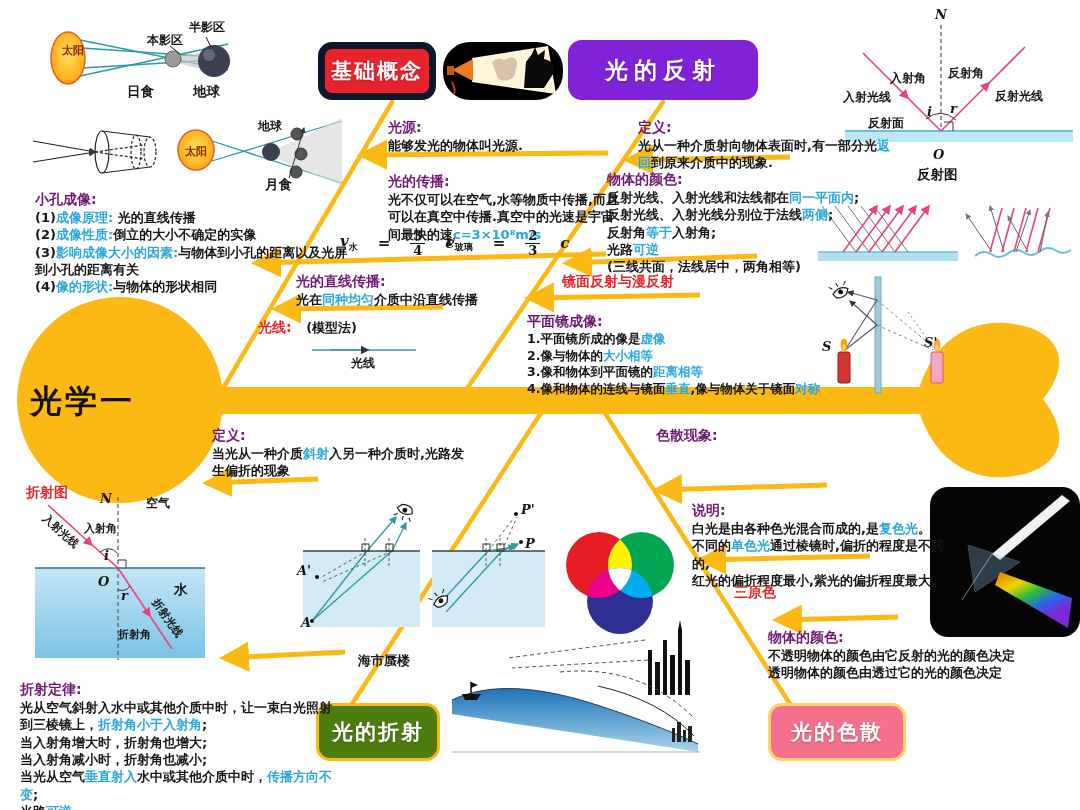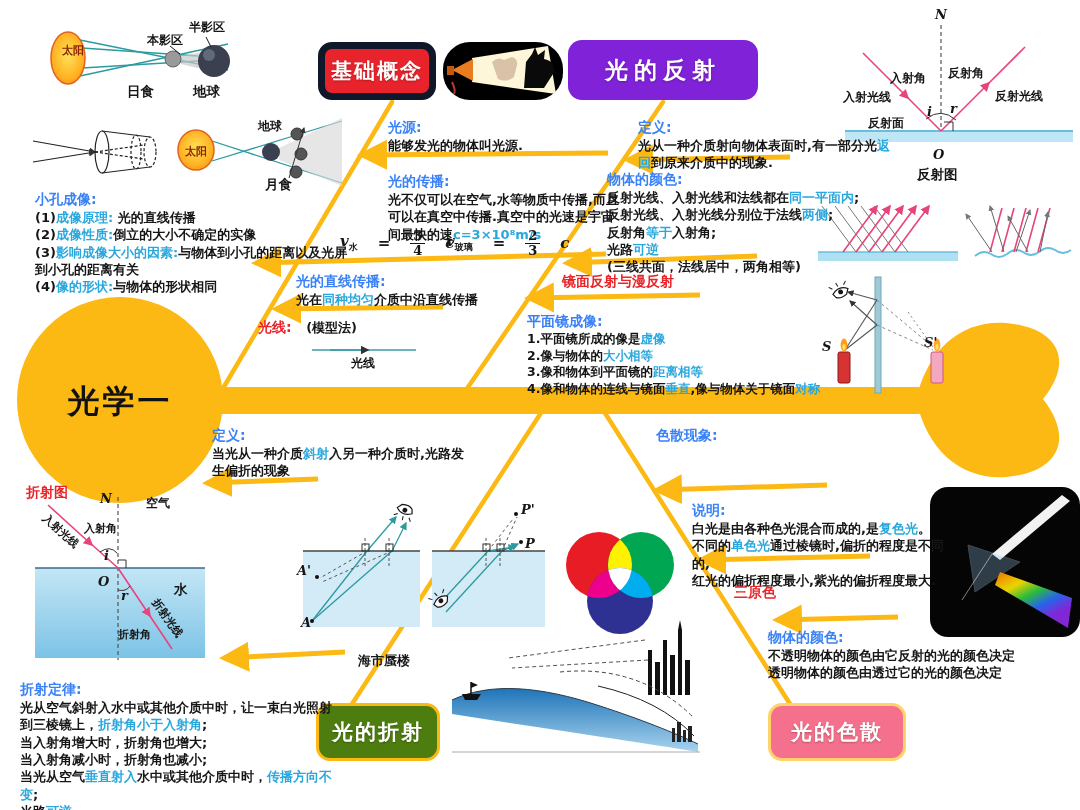--- a/index.html
+++ b/index.html
@@ -1,31 +1,31 @@
 <!DOCTYPE html>
 <html><head>
 <meta charset="utf-8">
 <style>
 *{margin:0;padding:0;box-sizing:border-box}
 html,body{width:1080px;height:810px}
 body{position:relative;background:#fff;font-family:"DejaVu Sans","Liberation Sans",sans-serif;overflow:hidden}
 #stage{position:absolute;inset:0}
 #art{position:absolute;left:0;top:0}
 .tb{position:absolute;font-weight:700;font-size:13px;line-height:1.34;color:#161616}
-.tb .hd{display:block;color:#3b82f6;font-size:14px;font-weight:800}
+.tb .hd{display:block;color:#701a75;font-size:14px;font-weight:800}
 .tb .ln{display:block}
 .c-b{color:#2aa7dd}
 .lbl-red{position:absolute;color:#e8262a;font-size:14px;font-weight:800}
 .lbl-blk{position:absolute;color:#161616;font-size:13px;font-weight:800}
 .box{position:absolute;display:flex;align-items:center;justify-content:center;color:#fff;font-weight:800;border-radius:14px;letter-spacing:2px;text-shadow:0 1px 2px rgba(0,0,0,.25)}
 #box-basics{left:318px;top:42px;width:118px;height:58px;background:#e8232c;border:7px solid #0f172a;font-size:21px}
 #box-reflection{left:568px;top:40px;width:190px;height:60px;background:#7f22d8;font-size:23px;letter-spacing:6px}
 #box-refraction{left:316px;top:703px;width:124px;height:58px;background:#4d7c0f;border:3px solid #fcb813;font-size:21px}
 #box-dispersion{left:768px;top:703px;width:138px;height:58px;background:#f4708c;border:3px solid #fdd36a;font-size:21px}
-#head-title{position:absolute;left:30px;top:380px;width:180px;text-align:center;font-size:32px;font-weight:900;color:#111;letter-spacing:3px}
+#head-title{position:absolute;left:30px;top:380px;width:180px;text-align:left;font-size:32px;font-weight:900;color:#111;letter-spacing:3px}
 .formula{position:absolute;display:flex;align-items:center;gap:20px;font-family:"DejaVu Serif","Liberation Serif",serif;font-style:italic;font-size:15px;color:#161616;font-weight:700}
 .frac{display:inline-flex;flex-direction:column;align-items:center;line-height:1.05;font-style:normal;font-size:13px}
 .fnum{border-bottom:1.5px solid #161616;padding:0 3px}
 .formula sub{font-size:9px;font-style:normal;font-family:"DejaVu Sans",sans-serif}
 
 .sl{font:700 12px "DejaVu Sans",sans-serif;fill:#161616}
 .sls{font:700 11px "DejaVu Sans",sans-serif;fill:#161616}
 .slc{font:800 13.5px "DejaVu Sans",sans-serif;fill:#161616}
 .sli{font:italic 700 13px "DejaVu Serif",serif;fill:#161616}
 .sun-t{font:800 11px "DejaVu Sans",sans-serif;fill:#8a2500}

